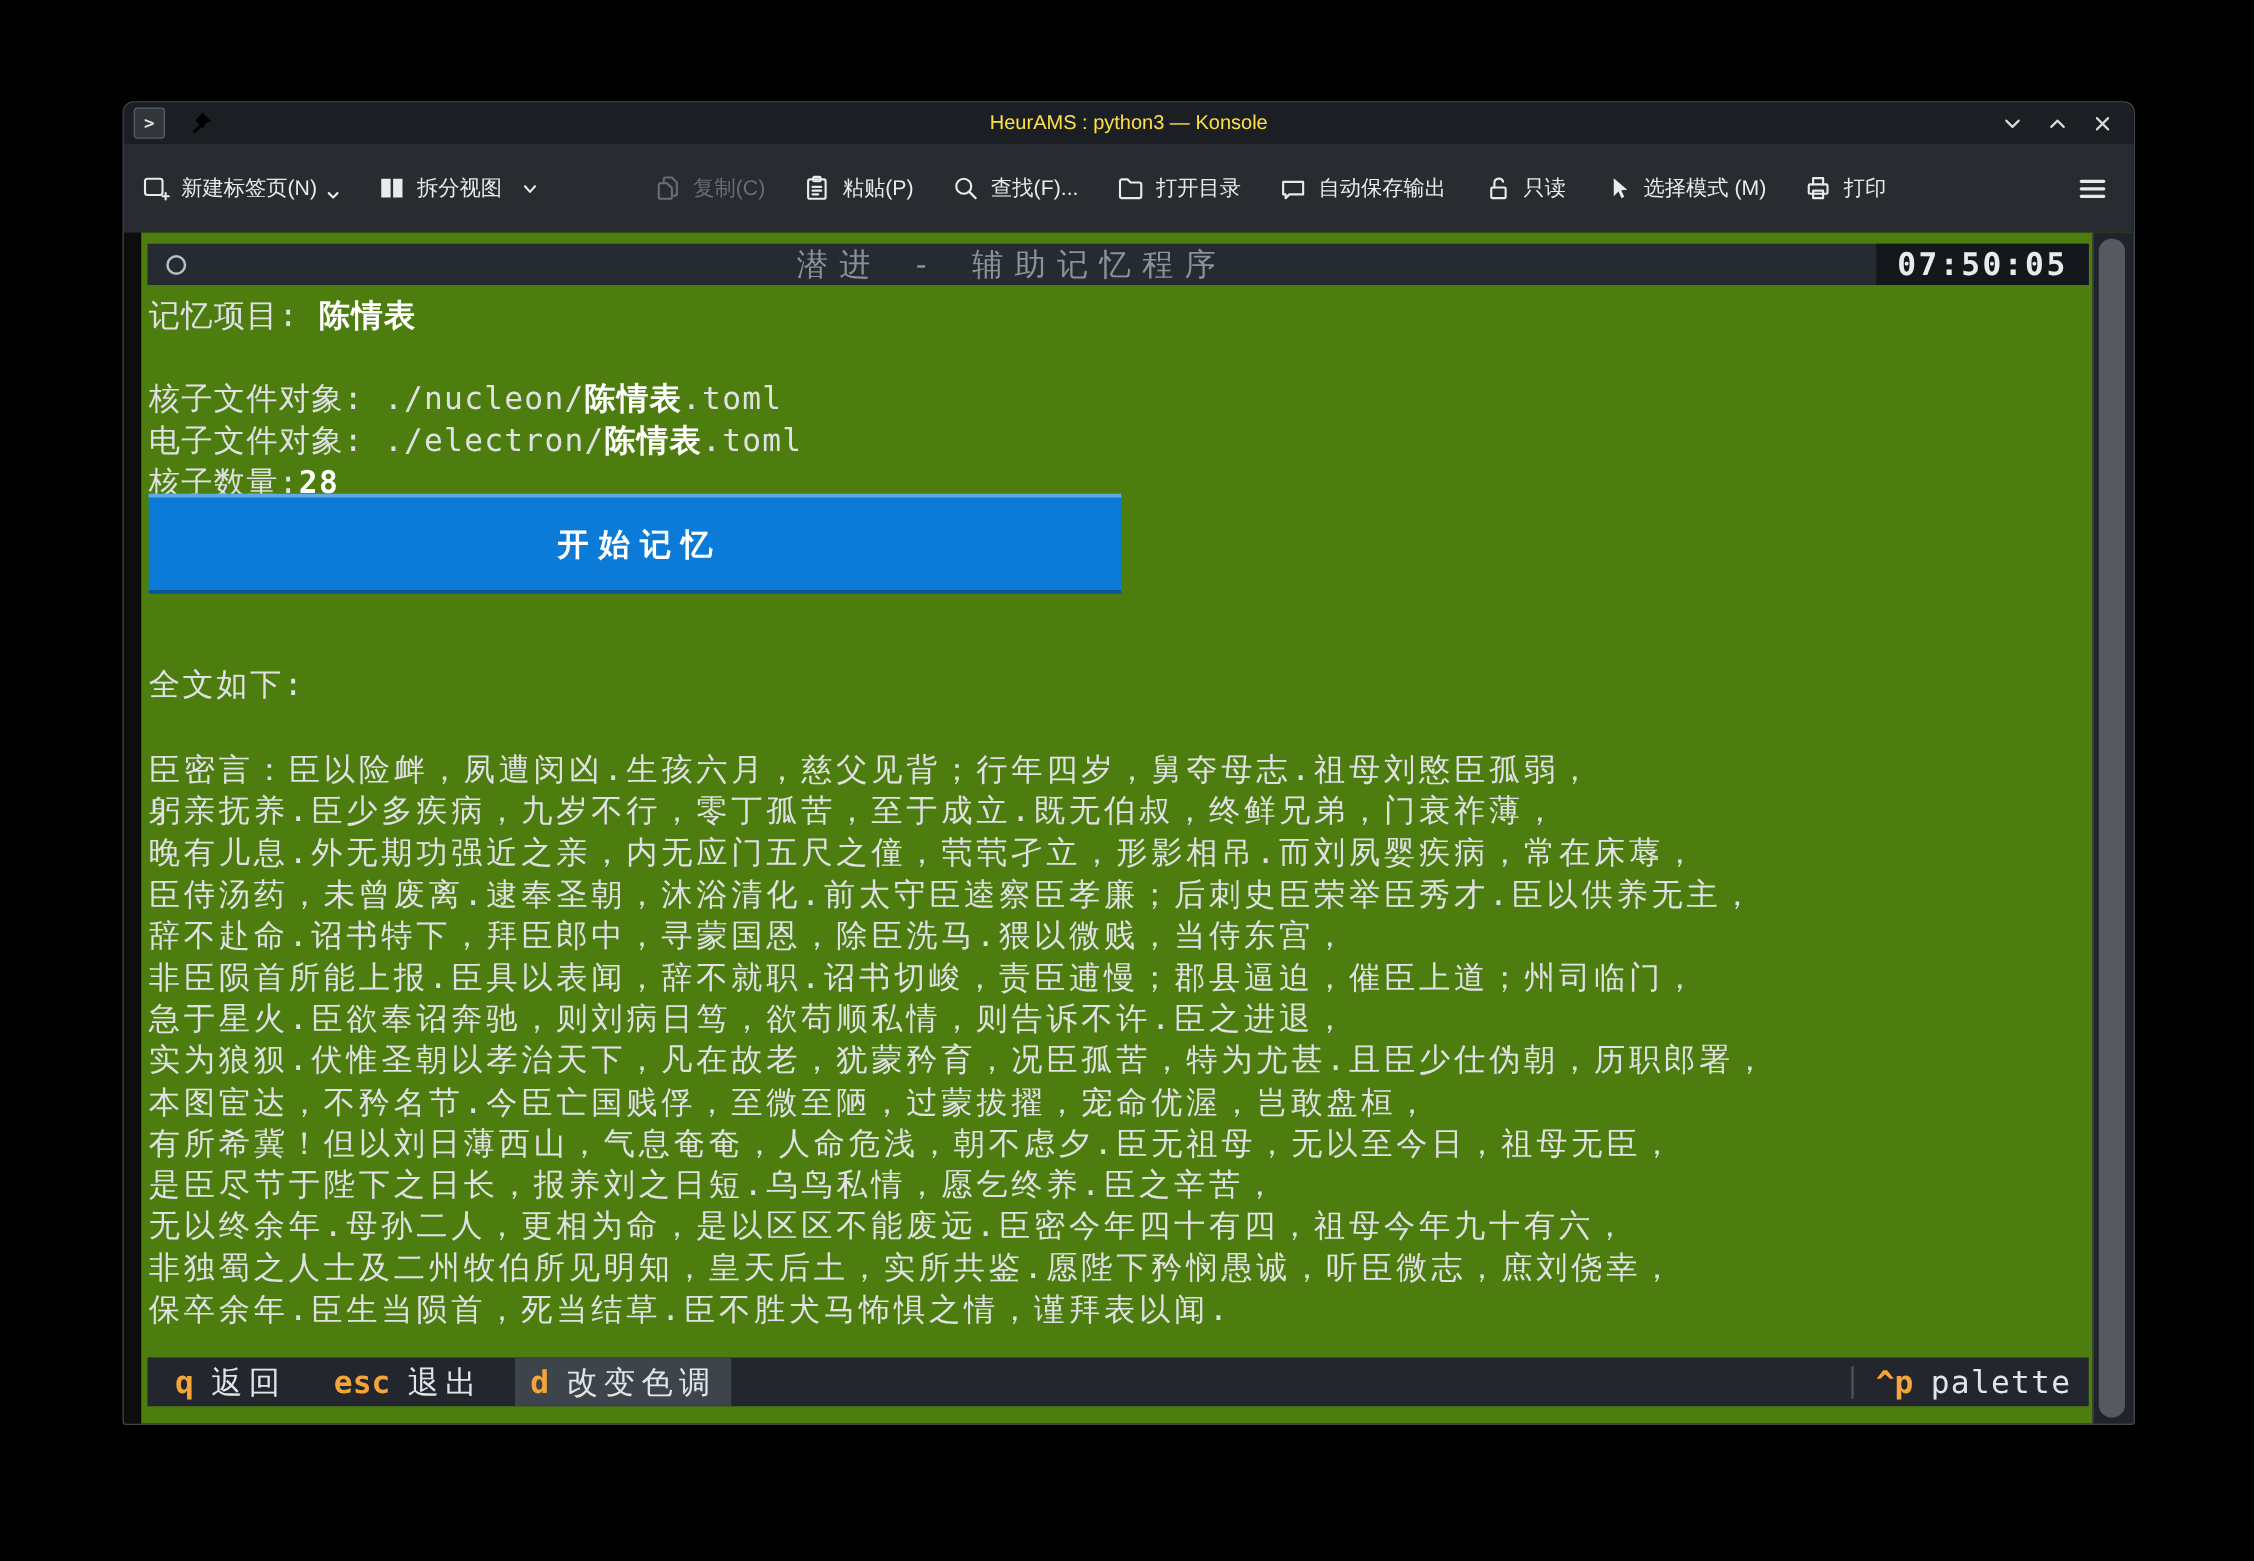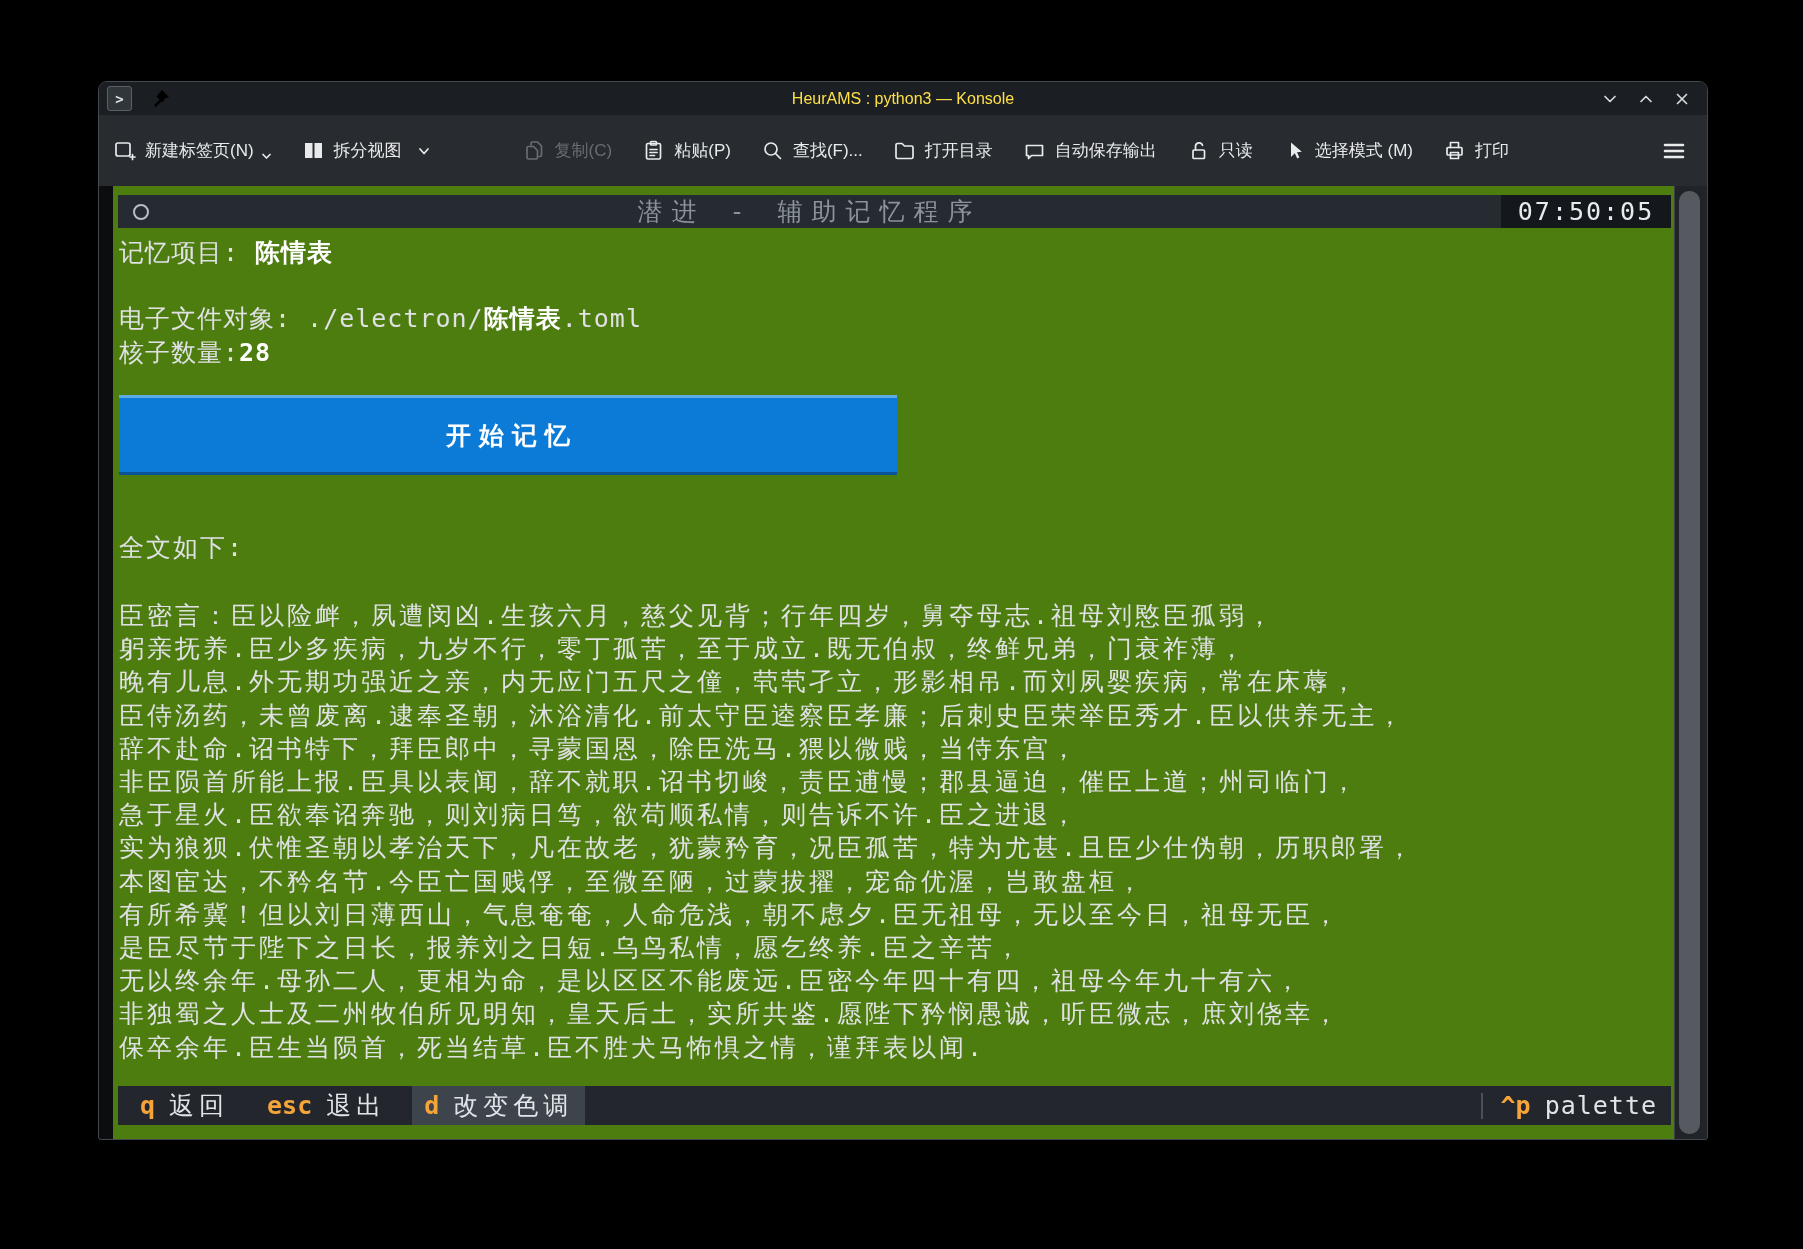--- a/index.html
+++ b/index.html
@@ -39,21 +39,21 @@
   .sbar { position:absolute; right:0; top:0; bottom:0; width:33px; background:#202327; border-left:1px solid #3c4147; }
   .sthumb { position:absolute; left:4px; right:7px; top:5px; bottom:5px; background:#565a60; border-radius:10px; }
 
   
   .tui-header { position:absolute; left:5px; right:36px; top:9px; height:33px; background:#262b31;
                 display:flex; align-items:center; }
   .tui-circle { width:16px; height:16px; border:2px solid #b8bec4; border-radius:50%; margin-left:15px; }
   .tui-title { position:absolute; left:0; right:170px; text-align:center; color:#8a929b;
                letter-spacing:9px; font-size:25px; }
   .tui-clock { position:absolute; right:0; top:0; bottom:0; width:170px; background:#14181d;
-               color:#e8ebee; font-weight:normal; display:flex; align-items:center; justify-content:center;
+               color:#e8ebee; font-weight:bold; display:flex; align-items:center; justify-content:center;
                letter-spacing:2px; }
 
   
   .info { position:absolute; left:6px; top:50px; line-height:33.2px; white-space:nowrap; letter-spacing:1px; }
   .info .row1 { margin-bottom:33.2px; }
   .b { font-weight:bold; color:#ffffff; }
 
   
   .start-btn { position:absolute; left:6px; top:209px; width:778px; height:80px; background:#0c7bd8;
                border:none; border-top:3px solid #5caae6; border-bottom:3px solid #0a5598;
@@ -198,20 +198,21 @@
   <div class="terminal">
 
     <div class="tui-header">
       <div class="tui-circle"></div>
       <div class="tui-title">潜进 - 辅助记忆程序</div>
       <div class="tui-clock">07:50:05</div>
     </div>
 
     <div class="info">
       <div class="row1"><span>记忆项目: </span><span class="b">陈情表</span><span></span></div>
+      <div><span>核子文件对象: ./nucleon/</span><span class="b">陈情表</span><span>.toml</span></div>
       <div><span>电子文件对象: ./electron/</span><span class="b">陈情表</span><span>.toml</span></div>
       <div><span>核子数量:</span><span class="b">28</span><span></span></div>
     </div>
 
     <button class="start-btn">开始记忆</button>
 
     <div class="fulltext-label">全文如下:</div>
 
     <div class="para">
       <div>臣密言：臣以险衅，夙遭闵凶.生孩六月，慈父见背；行年四岁，舅夺母志.祖母刘愍臣孤弱，</div>

